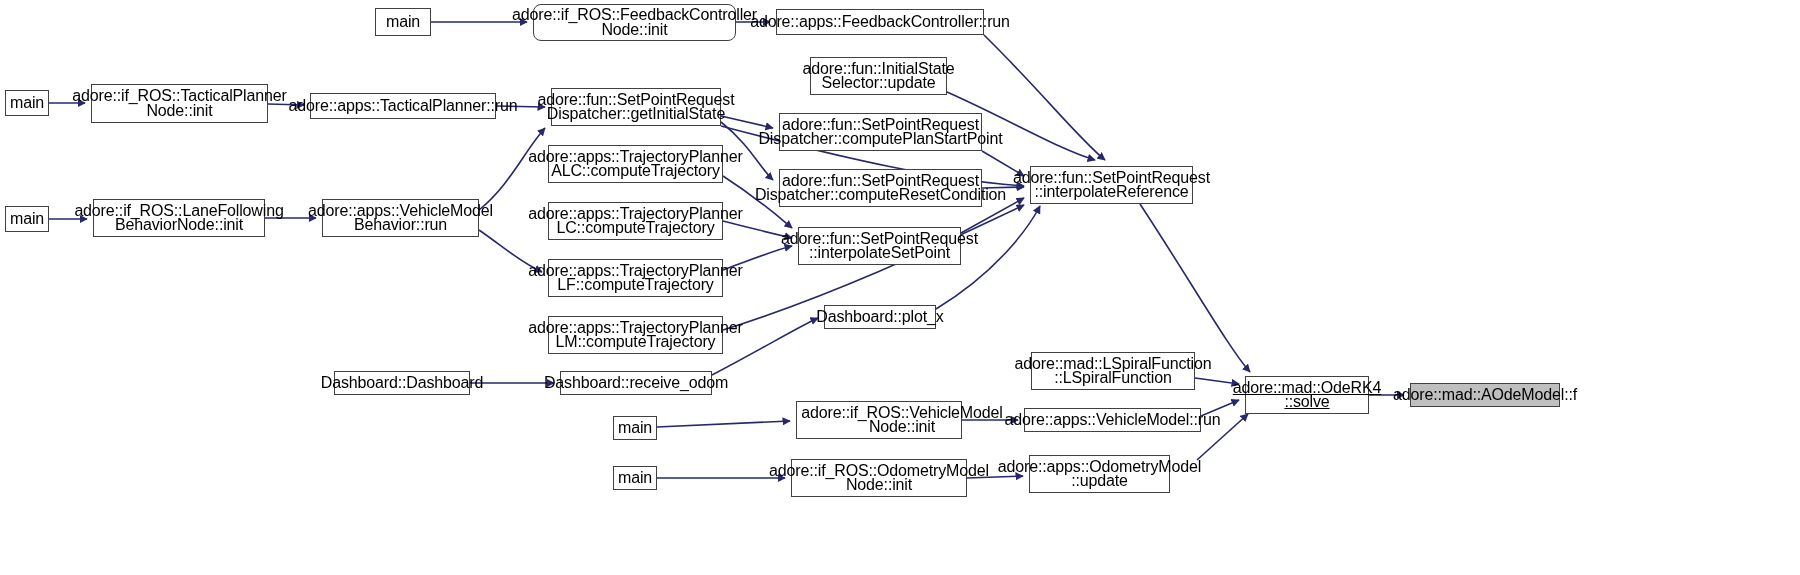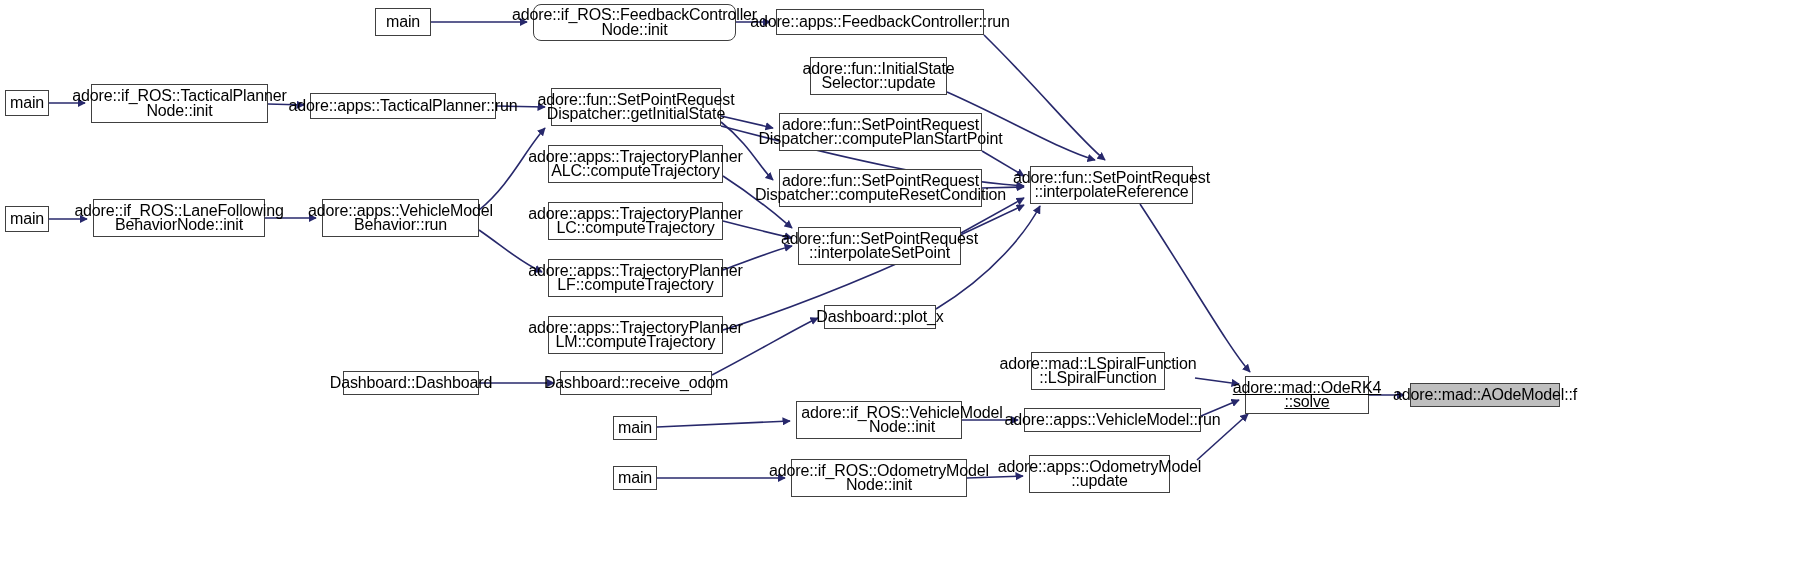--- a/index.html
+++ b/index.html
@@ -117,23 +117,23 @@
 ALC::computeTrajectory</span></div>
       <div class="node" style="left: 548px; top: 202px; width: 175px; height: 38px;"><span>adore::apps::TrajectoryPlanner
 LC::computeTrajectory</span></div>
       <div class="node" style="left: 548px; top: 259px; width: 175px; height: 38px;"><span>adore::apps::TrajectoryPlanner
 LF::computeTrajectory</span></div>
       <div class="node" style="left: 548px; top: 316px; width: 175px; height: 38px;"><span>adore::apps::TrajectoryPlanner
 LM::computeTrajectory</span></div>
       <div class="node" style="left: 798px; top: 227px; width: 163px; height: 38px;"><span>adore::fun::SetPointRequest
 ::interpolateSetPoint</span></div>
       <div class="node" style="left: 824px; top: 305px; width: 112px; height: 24px;"><span>Dashboard::plot_x</span></div>
-      <div class="node" style="left: 343px; top: 371px; width: 136px; height: 24px;"><span>Dashboard::Dashboard</span></div>
+      <div class="node" style="left: 334px; top: 371px; width: 136px; height: 24px;"><span>Dashboard::Dashboard</span></div>
       <div class="node" style="left: 560px; top: 371px; width: 152px; height: 24px; align-items: center;"><span>Dashboard::receive_odom</span></div>
-      <div class="node" style="left: 1031px; top: 352px; width: 134px; height: 38px;"><span>adore::mad::LSpiralFunction
+      <div class="node" style="left: 1031px; top: 352px; width: 164px; height: 38px;"><span>adore::mad::LSpiralFunction
 ::LSpiralFunction</span></div>
       <div class="node" style="left: 613px; top: 416px; width: 44px; height: 24px;"><span>main</span></div>
       <div class="node" style="left: 796px; top: 401px; width: 166px; height: 38px; padding-left: 46px;"><span>adore::if_ROS::VehicleModel
 Node::init</span></div>
       <div class="node" style="left: 1024px; top: 408px; width: 177px; height: 24px;"><span>adore::apps::VehicleModel::run</span></div>
       <div class="node" style="left: 1245px; top: 376px; width: 124px; height: 38px; text-decoration: underline;"><span>adore::mad::OdeRK4
 ::solve</span></div>
       <div class="node highlight" style="left: 1410px; top: 383px; width: 150px; height: 24px;"><span>adore::mad::AOdeModel::f</span></div>
       <div class="node" style="left: 613px; top: 466px; width: 44px; height: 24px;"><span>main</span></div>
       <div class="node" style="left: 791px; top: 459px; width: 176px; height: 38px;"><span>adore::if_ROS::OdometryModel

